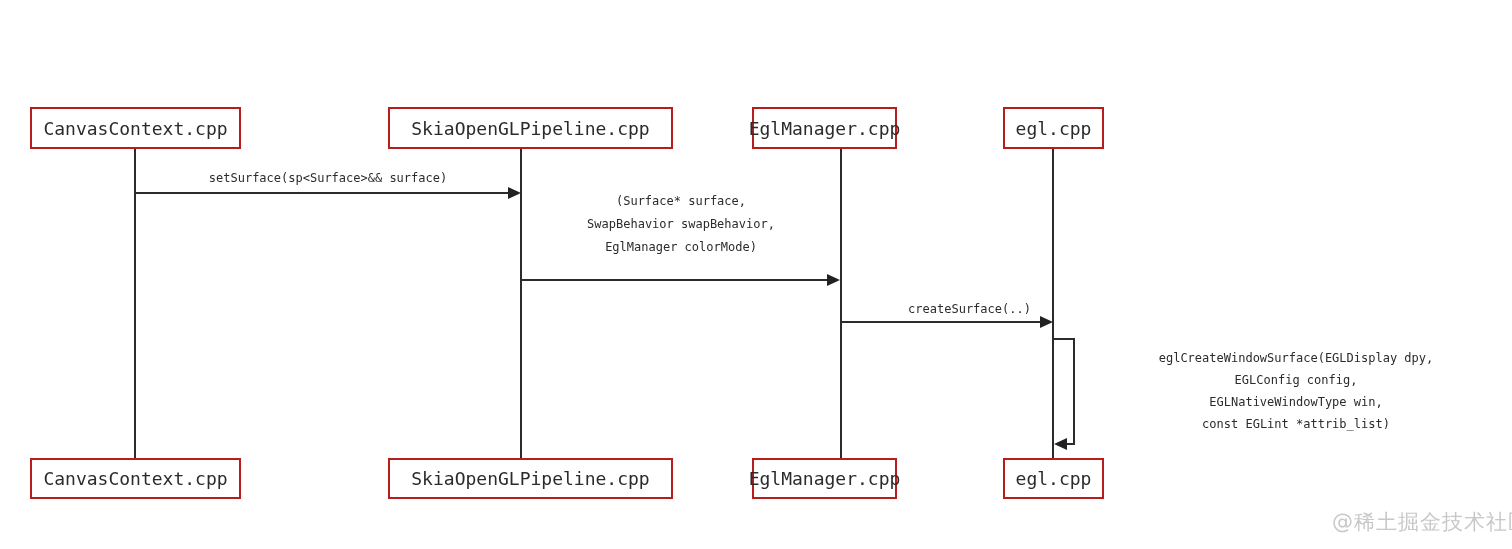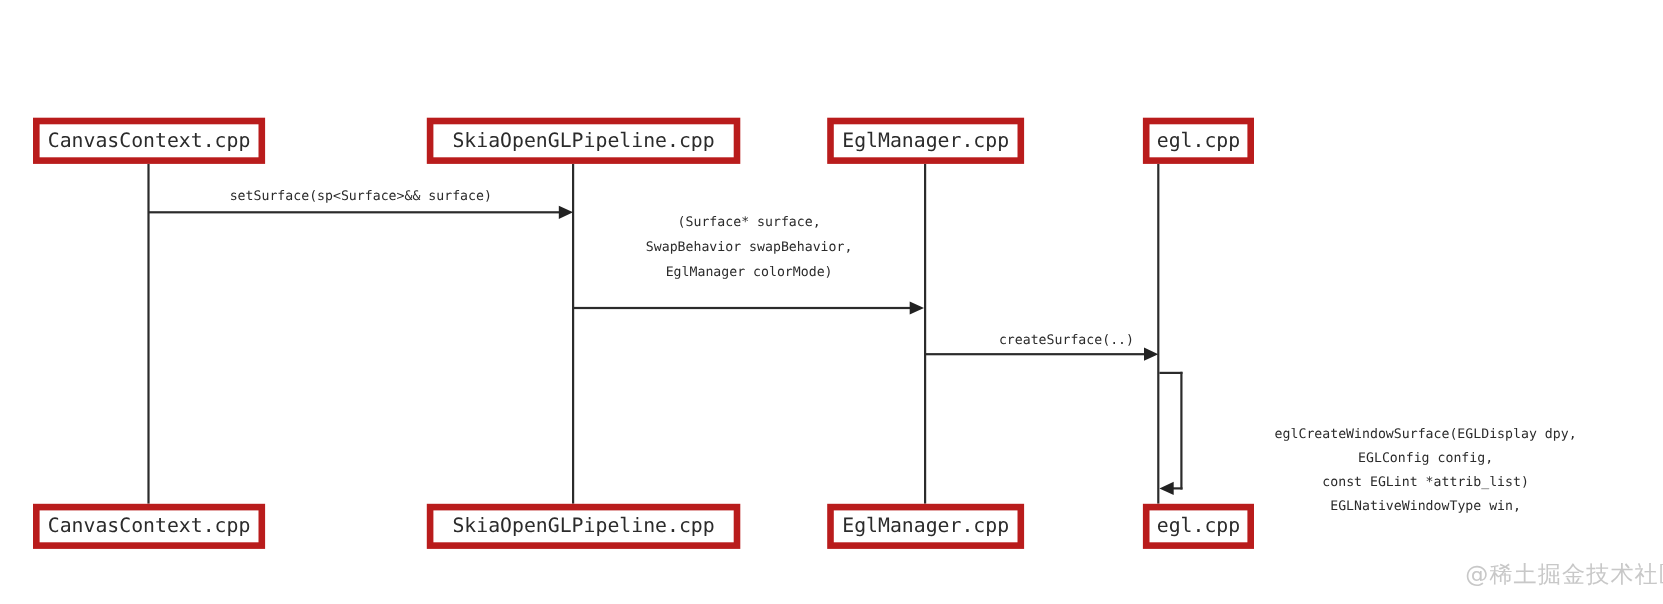--- a/index.html
+++ b/index.html
@@ -12,34 +12,34 @@
     height: 549px;
     background: #ffffff;
     overflow: hidden;
     color: #2b2b2b;
   }
 
   
   .actor {
     position: absolute;
     height: 42px;
-    border: 6px solid #b91c1c;
+    border: 2px solid #b91c1c;
     background: #ffffff;
     display: flex;
     align-items: center;
     justify-content: center;
     font-size: 18px;
     color: #2b2b2b;
     white-space: nowrap;
     z-index: 3;
   }
   .a0 { left: 30px;   width: 211px; }
   .a1 { left: 388px;  width: 285px; }
-  .a2 { left: 752px;  width: 179px; }
-  .a3 { left: 1003px; width: 101px; margin-left: 36px; }
+  .a2 { left: 752px;  width: 145px; }
+  .a3 { left: 1003px; width: 101px; }
   .top-row    { top: 107px; }
   .bottom-row { top: 458px; height: 41px; }
 
   
   .lifeline {
     position: absolute;
     top: 149px;
     width: 2px;
     height: 309px;
     background: #2b2b2b;
@@ -56,21 +56,21 @@
     text-align: center;
     font-size: 12px;
     line-height: 23px;
     color: #2b2b2b;
     white-space: nowrap;
     z-index: 2;
   }
   .m1-label { left: 135px;  top: 167px; width: 386px; }
   .m2-label { left: 521px;  top: 190px; width: 320px; }
   .m3-label { left: 841px;  top: 298px; width: 257px; }
-  .m4-label { left: 1080px; top: 347px; width: 432px; line-height: 22px; margin-top: 36px; }
+  .m4-label { left: 1080px; top: 347px; width: 432px; line-height: 22px; }
 
   
   .hline {
     position: absolute;
     height: 2px;
     background: #2b2b2b;
     z-index: 2;
   }
   .m1-line { left: 135px; top: 192px; width: 375px; }
   .m2-line { left: 521px; top: 279px; width: 308px; }
@@ -152,22 +152,22 @@
   <div class="hline m3-line"></div>
   <div class="arr-r m3-arr"></div>
 
   <div class="sl-top"></div>
   <div class="sl-right"></div>
   <div class="sl-bottom"></div>
   <div class="arr-l sl-arr"></div>
   <div class="mlabel m4-label">
     <div>eglCreateWindowSurface(EGLDisplay dpy,</div>
     <div>EGLConfig config,</div>
+    <div>EGLNativeWindowType win,</div>
     <div>const EGLint *attrib_list)</div>
-    <div>EGLNativeWindowType win,</div>
   </div>
 
   <div class="actor bottom-row a0">
     <span>CanvasContext.cpp</span>
   </div>
   <div class="actor bottom-row a1">
     <span>SkiaOpenGLPipeline.cpp</span>
   </div>
   <div class="actor bottom-row a2">
     <span>EglManager.cpp</span>

